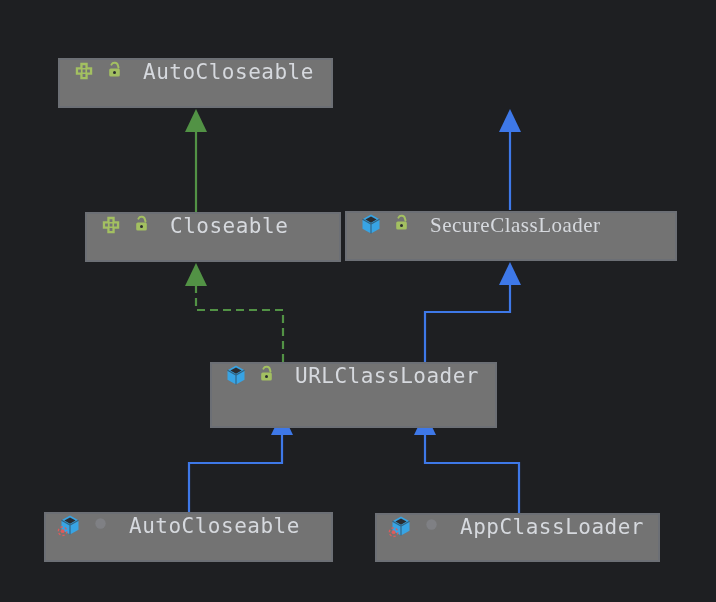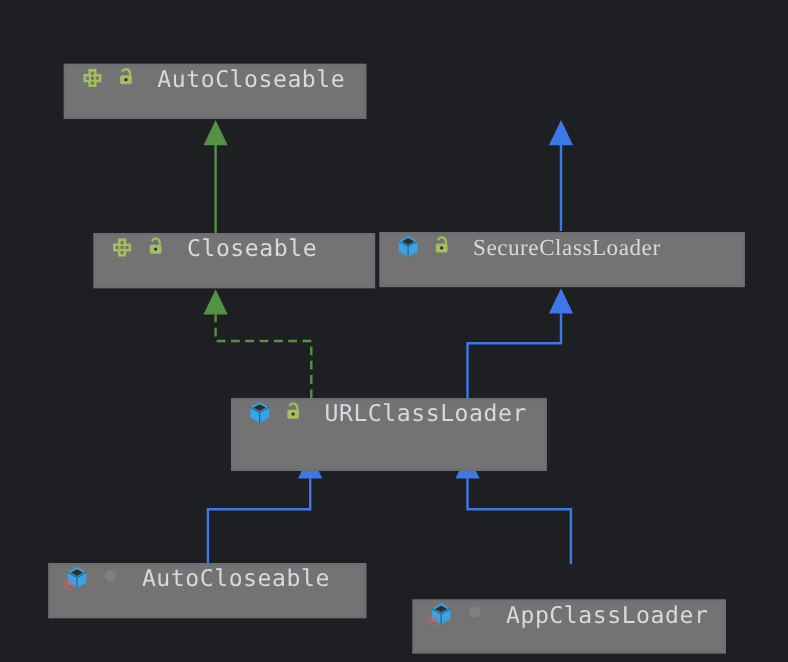--- a/index.html
+++ b/index.html
@@ -155,21 +155,21 @@
           </g>
         </svg>
       </span>
     <span class="modifier-icon">
         <svg width="17" height="18" viewBox="0 0 17 18">
           <circle cx="8.5" cy="9.5" r="5.2" fill="#7f8084"></circle>
         </svg>
       </span>
     <span class="label">AutoCloseable</span>
   </div>
-    <div class="node" style="left: 375px; top: 513px; width: 285px; height: 49px; margin-top: 32px;">
+    <div class="node" style="left: 375px; top: 513px; width: 285px; height: 49px;">
     <span class="type-icon">
         <svg width="22" height="22" viewBox="0 0 22 22">
           <polygon points="11,1.5 19.5,6.3 19.5,15.7 11,20.5 2.5,15.7 2.5,6.3" fill="#38a4e4"></polygon>
           <polygon points="11,3.4 16.6,6.55 11,9.7 5.4,6.55" fill="#2b2d30"></polygon>
           <path d="M2.5,6.3 L11,11 L19.5,6.3 M11,11 V20.5" stroke="#2b2d30" stroke-width="1.1" fill="none" opacity="0.55"></path>
           <g>
             <circle cx="3.6" cy="17.2" r="4.3" fill="none" stroke="#de5b5b" stroke-width="1.3" stroke-dasharray="2.4 2"></circle>
             <circle cx="3.6" cy="17.2" r="1.9" fill="#de5b5b"></circle>
           </g>
         </svg>

